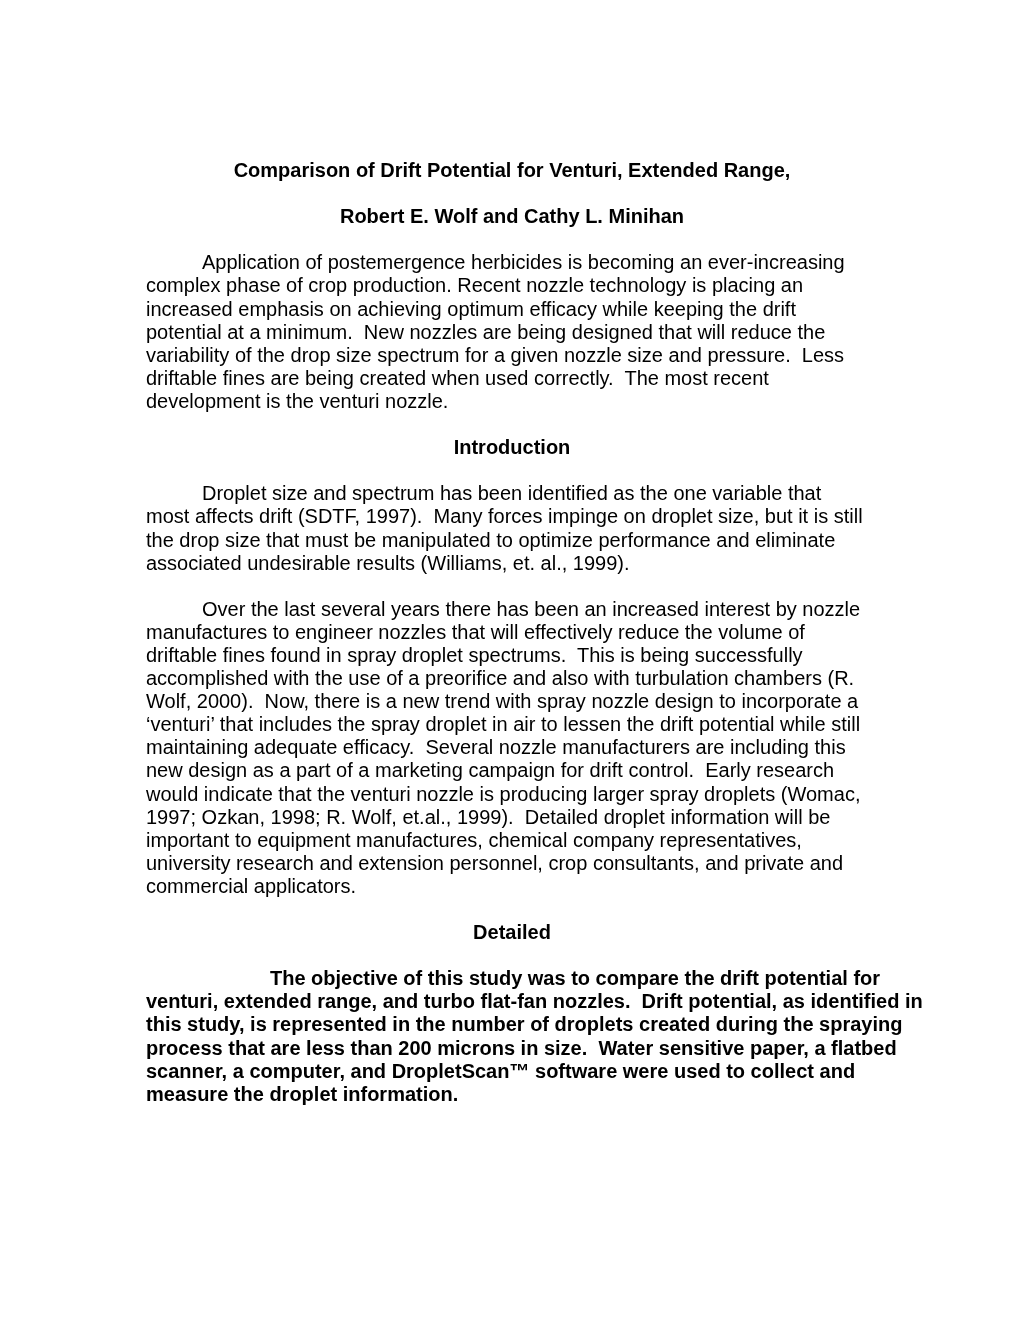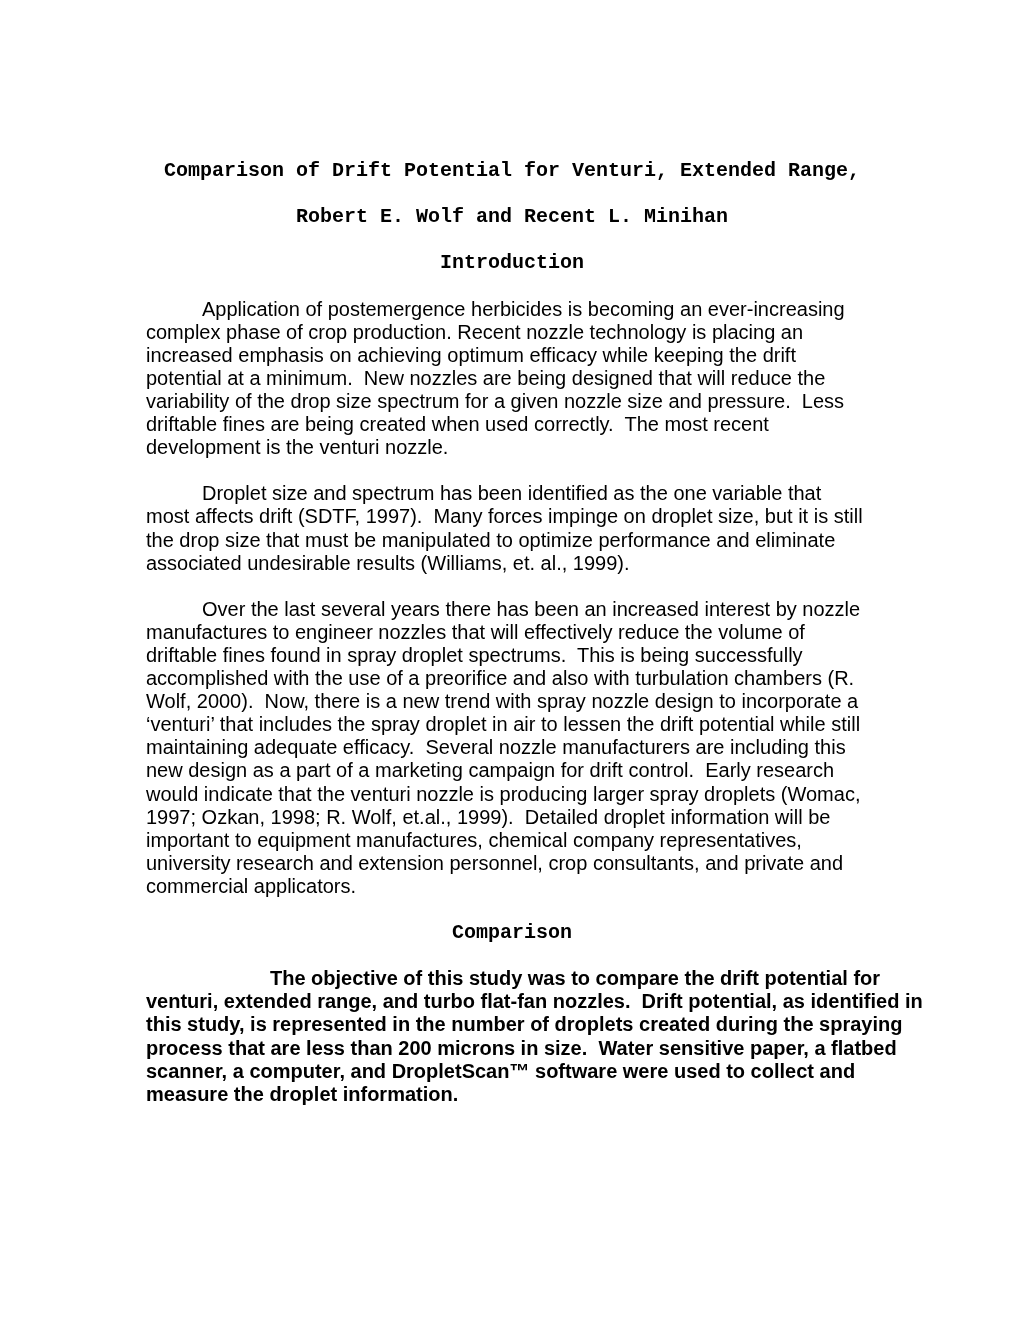--- a/index.html
+++ b/index.html
@@ -21,70 +21,70 @@
     background:var(--page-bg);
   }
   .content{
     position:absolute;
     left:146px;top:159px;
     width:732px;
     font-size:20px;
     line-height:var(--lh);
   }
   .block{margin-bottom:var(--lh);}
-  .centered{text-align:center;font-family:Liberation Mono, monospace;}
+  .centered{text-align:center;}
   .bold{font-weight:bold;}
   .para{
     white-space:pre;      
   }
   .indent-small{text-indent:56px;}
   .indent-large{text-indent:124px;font-weight:bold;}
 </style>
 </head>
 <body>
 
 <div class="page">
   <div class="content">
 
     <div class="block centered bold">
       <div>Comparison of Drift Potential for Venturi, Extended Range,</div>
     </div>
 
-    <div class="block centered bold">Robert E. Wolf and Recent L. Minihan</div>
-
-    <div class="block centered bold">Introduction</div>
+    <div class="block centered bold">Robert E. Wolf and Cathy L. Minihan</div>
 
     <div class="block para indent-small">Application of postemergence herbicides is becoming an ever-increasing
 complex phase of crop production. Recent nozzle technology is placing an
 increased emphasis on achieving optimum efficacy while keeping the drift
 potential at a minimum.  New nozzles are being designed that will reduce the
 variability of the drop size spectrum for a given nozzle size and pressure.  Less
 driftable fines are being created when used correctly.  The most recent
 development is the venturi nozzle.</div>
+
+    <div class="block centered bold">Introduction</div>
 
     <div class="block para indent-small">Droplet size and spectrum has been identified as the one variable that
 most affects drift (SDTF, 1997).  Many forces impinge on droplet size, but it is still
 the drop size that must be manipulated to optimize performance and eliminate
 associated undesirable results (Williams, et. al., 1999).</div>
 
     <div class="block para indent-small">Over the last several years there has been an increased interest by nozzle
 manufactures to engineer nozzles that will effectively reduce the volume of
 driftable fines found in spray droplet spectrums.  This is being successfully
 accomplished with the use of a preorifice and also with turbulation chambers (R.
 Wolf, 2000).  Now, there is a new trend with spray nozzle design to incorporate a
 ‘venturi’ that includes the spray droplet in air to lessen the drift potential while still
 maintaining adequate efficacy.  Several nozzle manufacturers are including this
 new design as a part of a marketing campaign for drift control.  Early research
 would indicate that the venturi nozzle is producing larger spray droplets (Womac,
 1997; Ozkan, 1998; R. Wolf, et.al., 1999).  Detailed droplet information will be
 important to equipment manufactures, chemical company representatives,
 university research and extension personnel, crop consultants, and private and
 commercial applicators.</div>
 
-    <div class="block centered bold">Comparison</div>
+    <div class="block centered bold">Detailed</div>
 
     <div class="block para indent-large">The objective of this study was to compare the drift potential for
 venturi, extended range, and turbo flat-fan nozzles.  Drift potential, as identified in
 this study, is represented in the number of droplets created during the spraying
 process that are less than 200 microns in size.  Water sensitive paper, a flatbed
 scanner, a computer, and DropletScan™ software were used to collect and
 measure the droplet information.</div>
 
   </div>
 </div>

